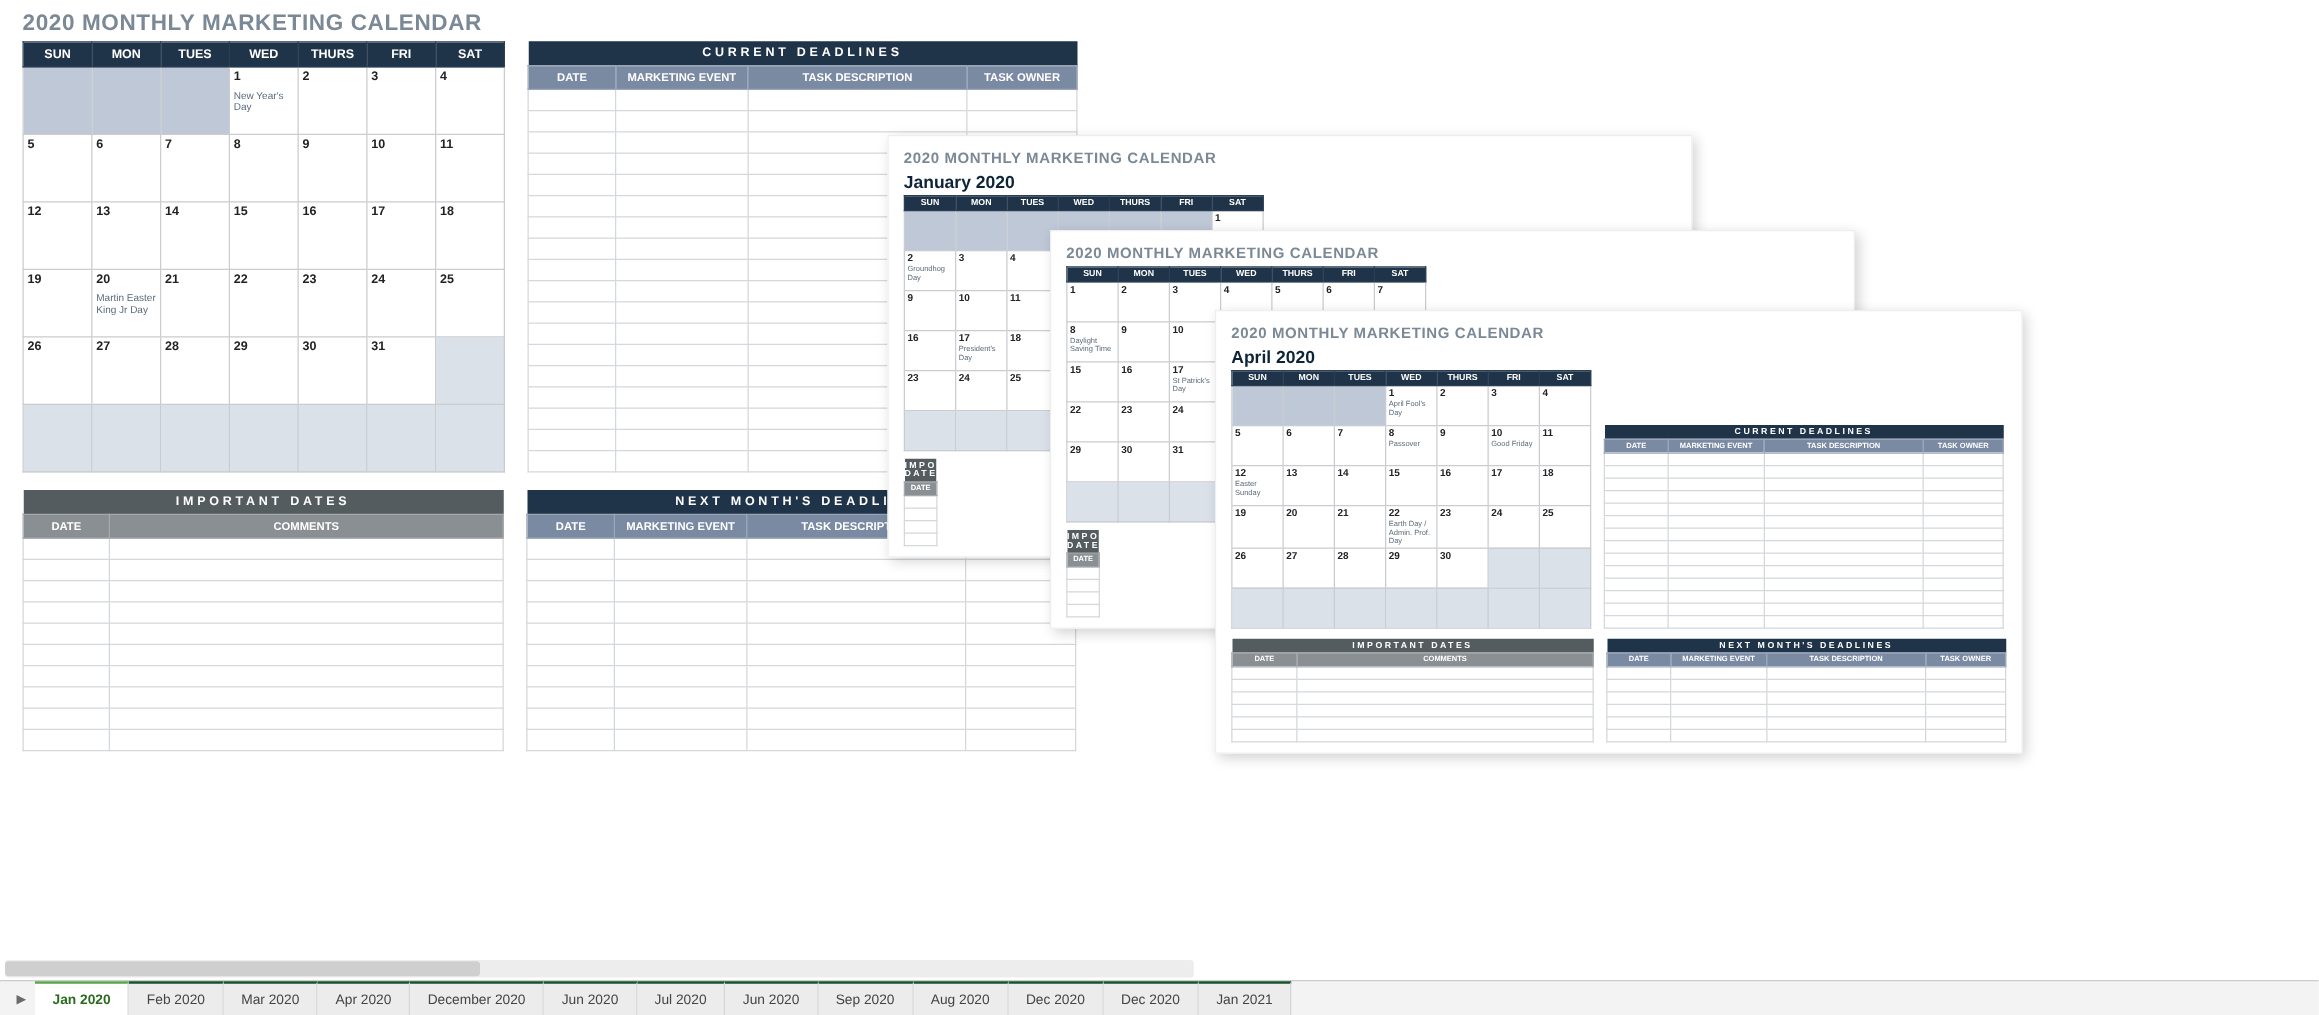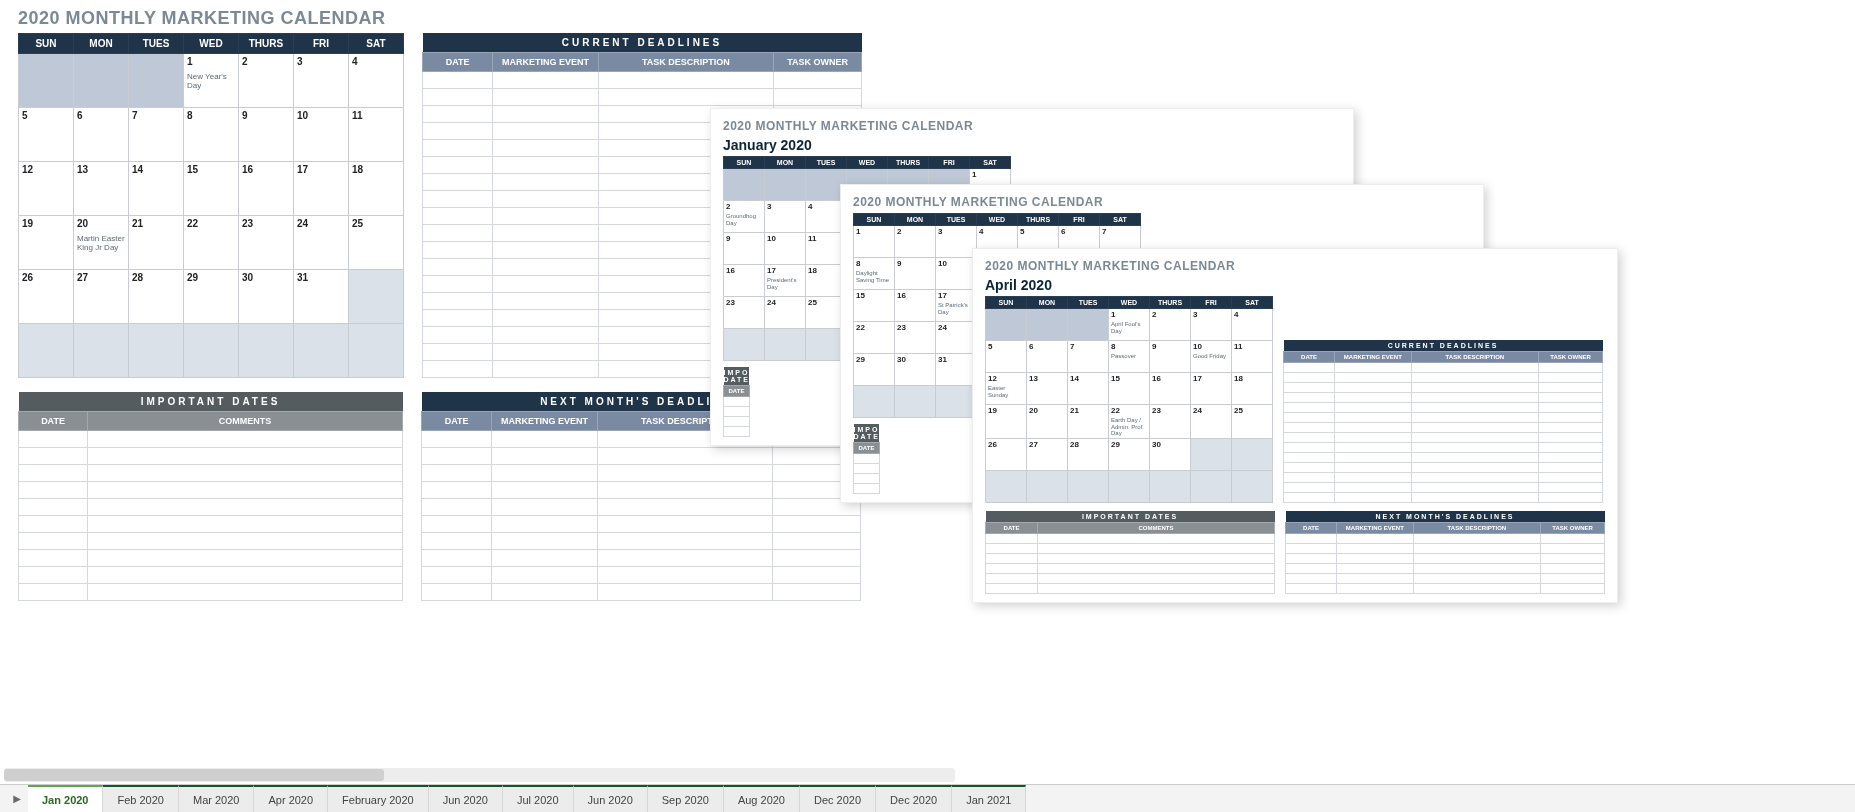--- a/index.html
+++ b/index.html
@@ -1379,21 +1379,21 @@
   </div>
 <div class="scrollbar">
     <div class="thumb"></div>
   </div>
 <div class="tabbar" id="tabbar">
   <div class="play">▶</div>
 <div class="tab active">Jan 2020</div>
     <div class="tab">Feb 2020</div>
     <div class="tab">Mar 2020</div>
     <div class="tab">Apr 2020</div>
-    <div class="tab">February 2020</div>
+    <div class="tab">December 2020</div>
     <div class="tab">Jun 2020</div>
     <div class="tab">Jul 2020</div>
     <div class="tab">Jun 2020</div>
     <div class="tab">Sep 2020</div>
     <div class="tab">Aug 2020</div>
     <div class="tab">Dec 2020</div>
     <div class="tab">Dec 2020</div>
     <div class="tab">Jan 2021</div>
   </div>
 

